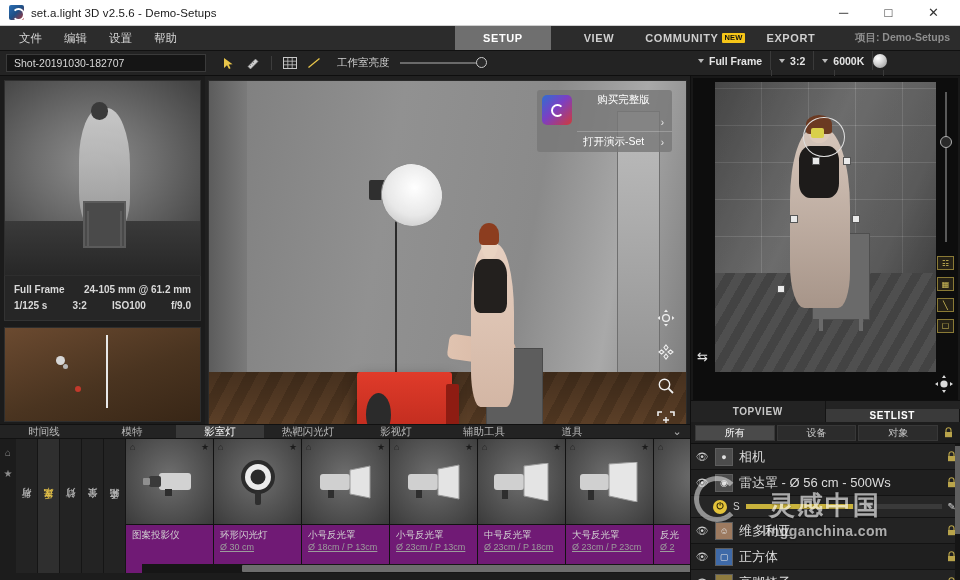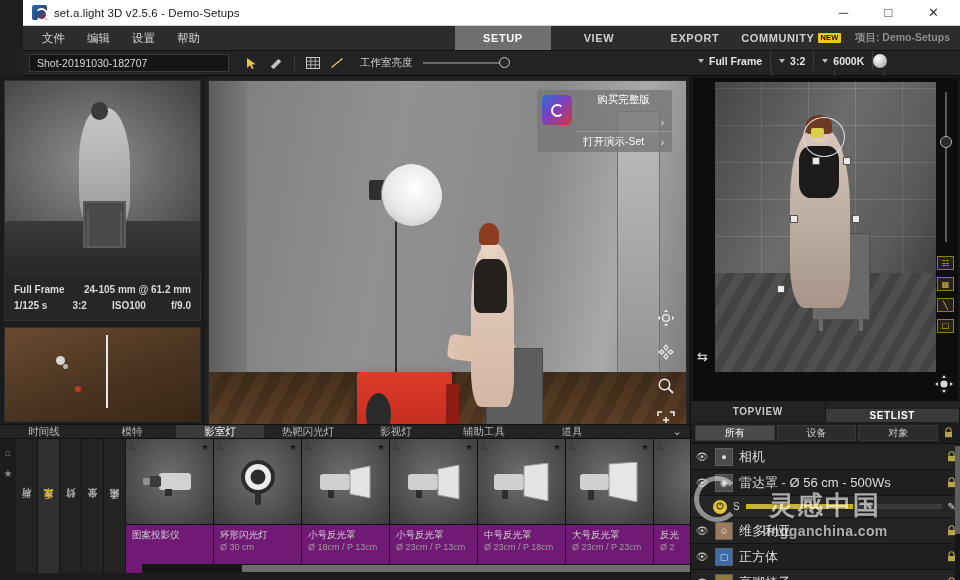--- a/index.html
+++ b/index.html
@@ -2,21 +2,21 @@
 <html><head>
 <meta charset="utf-8">
 <style>
   * { box-sizing: border-box; margin:0; padding:0; }
   html,body { width:960px; height:580px; overflow:hidden; }
   body {
     font-family: "Liberation Sans", "DejaVu Sans", sans-serif;
     background:#1b1b1b; color:#cfcfcf; font-size:11px;
     -webkit-font-smoothing:antialiased;
   }
-  #app { position:relative; width:960px; height:580px; background:#1f1f1f;padding-left:23px; }
+  #app { position:relative; width:960px; height:580px; background:#1f1f1f; }
 
   
   .titlebar {
     height:26px; background:#ffffff; display:flex; align-items:center;
     padding:0 4px; border-bottom:1px solid #d0d0d0;
   }
   .titlebar .app-icon {
     width:15px; height:15px; border-radius:2px; margin:0 7px 0 5px;
     background:linear-gradient(135deg,#2b6fb5 0%,#1f4f86 50%,#b53030 100%);
     position:relative; flex:none;
@@ -215,21 +215,21 @@
   .lib-vtab span{writing-mode:vertical-rl;transform:rotate(180deg);font-size:10px;letter-spacing:1px;}
   .lib-items{flex:1;display:flex;overflow:hidden;position:relative;background:#1c1c1c;}
   .lib-card{width:88px;flex:none;border-right:1px solid #121212;display:flex;flex-direction:column;}
   .lib-thumb{height:86px;position:relative;
     background:radial-gradient(ellipse at 50% 45%,#6f6f6f,#4a4a4a 70%,#3a3a3a 100%);
     border-bottom:1px solid #121212;display:flex;align-items:center;justify-content:center;}
   .lib-home{position:absolute;left:4px;top:3px;color:#1c1c1c;font-size:9px;}
   .lib-star{position:absolute;right:4px;top:3px;color:#1c1c1c;font-size:9px;}
   .lib-cap{flex:1;padding:4px 6px;background:#701a75;}
   .lib-cap .n{color:#d2d2d2;font-size:9.5px;line-height:12px;white-space:nowrap;overflow:hidden;}
-  .lib-cap .d{color:#9c9c9c;font-size:9px;line-height:12px;white-space:nowrap;overflow:hidden;}
+  .lib-cap .d{color:#9c9c9c;font-size:9px;line-height:12px;white-space:nowrap;overflow:hidden;text-decoration:underline;}
   .lib-scroll{position:absolute;left:16px;right:0;bottom:0;height:9px;background:#161616;}
   .lib-scroll-thumb{position:absolute;left:100px;width:480px;top:1px;height:7px;background:#6d6d6d;border-radius:1px;}
 
   
   .right-col{width:270px;background:#181818;display:flex;flex-direction:column;
     border-left:1px solid #0f0f0f;}
   .rp-render{height:322px;position:relative;background:#0d0d0d;margin:2px 2px 0 2px;overflow:hidden;}
   .rp-scene{position:absolute;left:22px;right:22px;top:4px;bottom:28px;
     background:linear-gradient(115deg,#5a5a5a,#8c8c8c 40%,#747474 70%,#3d3d3d);}
   .rp-tile{position:absolute;left:0;right:0;top:0;bottom:34%;
@@ -320,25 +320,25 @@
       <div class="menu-item">帮助</div>
     </div>
     <div class="nav-tabs">
       <div class="nav-tab active">
         <span>SETUP</span>
       </div>
       <div class="nav-tab">
         <span>VIEW</span>
       </div>
       <div class="nav-tab">
-        <span>EXPORT</span>
-      </div>
-      <div class="nav-tab">
         <span>COMMUNITY</span>
         <span class="badge-new">NEW</span>
+      </div>
+      <div class="nav-tab">
+        <span>EXPORT</span>
       </div>
     </div>
     <div class="project-label">项目: Demo-Setups</div>
   </div>
 
   <div class="toolbar">
     <div class="shot-name">Shot-20191030-182707</div>
     <div class="tool-strip">
       <div class="tbtn">
         <svg width="12" height="13" viewBox="0 0 12 13">

